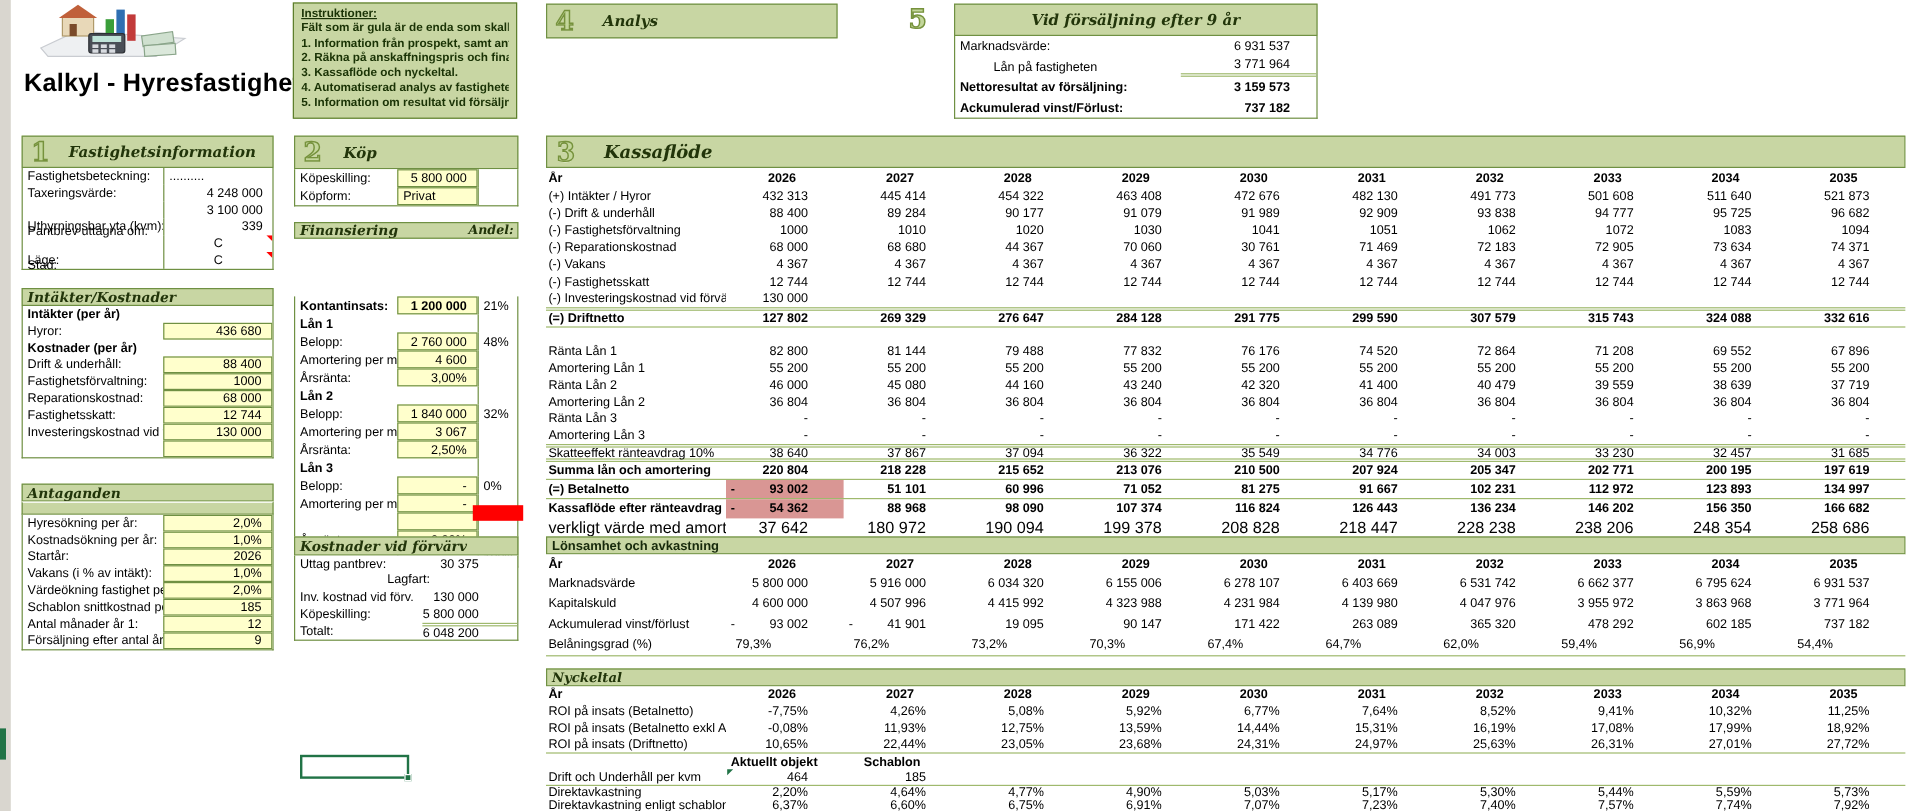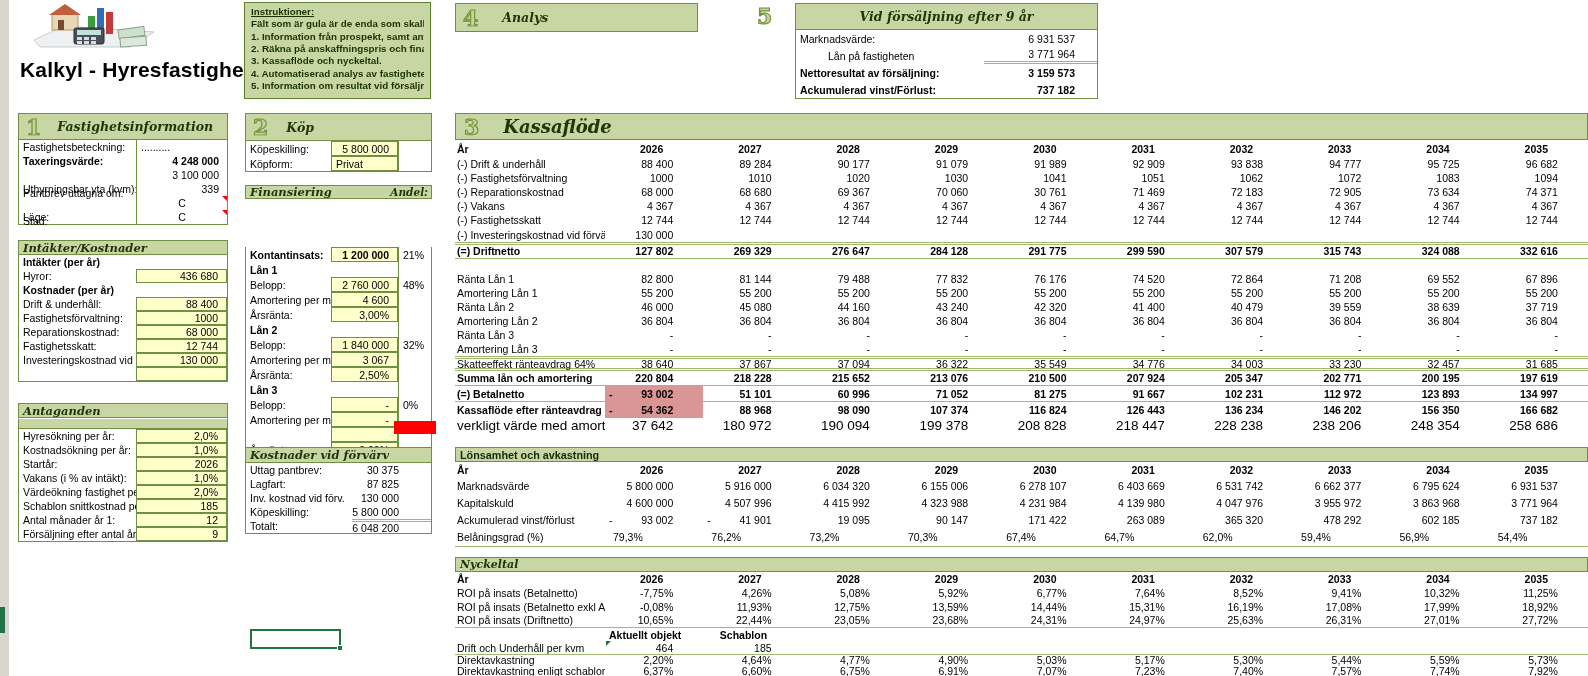--- a/index.html
+++ b/index.html
@@ -132,21 +132,21 @@
   <div class="abs" style="left:18px;top:113px;width:210px">
     <div class="band" style="height:27px">
       <span class="numeral" style="font-size:22px;margin-left:7px">1</span>
       <span class="script" style="font-size:12.5px;margin-left:16px">Fastighetsinformation</span>
     </div>
     <div class="panel" style="border-top:none">
         <div class="frow" style="height: 14px;">
           <div class="flabel" style="flex: 0 0 117px;">Fastighetsbeteckning:</div>
           <div class="fval a-left" style="flex: 1 1 0%;">..........</div>
         </div>
-        <div class="frow" style="height: 14px; font-weight: bold;">
+        <div class="frow" style="height: 14px;">
           <div class="flabel" style="flex: 0 0 117px;">Taxeringsvärde:</div>
           <div class="fval" style="flex: 1 1 0%;">4 248 000</div>
         </div>
         <div class="frow" style="height: 14px;">
           <div class="flabel" style="flex: 0 0 117px; margin-top: 36px;">Pantbrev uttagna om:</div>
           <div class="fval" style="flex: 1 1 0%;">3 100 000</div>
         </div>
         <div class="frow" style="height: 14px;">
           <div class="flabel" style="flex: 0 0 117px;">Uthyrningsbar yta (kvm):</div>
           <div class="fval" style="flex: 1 1 0%;">339</div>
@@ -348,21 +348,21 @@
 
   <div class="abs" style="left:245px;top:447px;width:187px">
     <div class="band" style="height:16px">
       <span class="script" style="font-size:11.5px;margin-left:4px">Kostnader vid förvärv</span>
     </div>
     <div class="panel" style="border-top:none">
         <div class="frow" style="height: 14px; justify-content: center;">
           <div class="flabel" style="flex: 0 0 106px;">Uttag pantbrev:</div>
           <div class="fval" style="flex: 1 1 0%; border-left: none; padding-right: 32px;">30 375</div>
         </div>
-        <div class="frow" style="height: 14px;">
+        <div class="frow" style="height: 14px; flex-direction: column;">
           <div class="flabel" style="flex: 0 0 106px;">Lagfart:</div>
           <div class="fval" style="flex: 1 1 0%; border-left: none; padding-right: 32px;">87 825</div>
         </div>
         <div class="frow" style="height: 14px;">
           <div class="flabel" style="flex: 0 0 106px;">Inv. kostnad vid förv.</div>
           <div class="fval" style="flex: 1 1 0%; border-left: none; padding-right: 32px;">130 000</div>
         </div>
         <div class="frow" style="height: 14px;">
           <div class="flabel" style="flex: 0 0 106px;">Köpeskilling:</div>
           <div class="fval" style="flex: 1 1 0%; border-left: none; padding-right: 32px;">5 800 000</div>
@@ -399,37 +399,50 @@
         </div>
         <div class="frow" style="height: 17px;">
           <div class="flabel b" style="flex: 0 0 160px;">Ackumulerad vinst/Förlust:</div>
           <div class="fval b" style="flex: 1 1 0%; border-left: none; padding-right: 22px;">737 182</div>
         </div>
       </div>
   </div>
 
   <div class="abs band" style="left:455px;top:113px;width:1133px;height:27px">
     <span class="numeral" style="font-size:22px;margin-left:8px">3</span>
-    <span class="script" style="font-size:18px;margin-left:24px">Kassaflöde</span>
+    <span class="script" style="font-size:15px;margin-left:24px">Kassaflöde</span>
   </div>
   <div class="abs wtable" style="left:455px;top:140px;width:1133px">
       <div class="wrow hdr">
         <div class="wlabel">År</div>
         <div class="wcell yearcell">2026</div>
         <div class="wcell yearcell">2027</div>
         <div class="wcell yearcell">2028</div>
         <div class="wcell yearcell">2029</div>
         <div class="wcell yearcell">2030</div>
         <div class="wcell yearcell">2031</div>
         <div class="wcell yearcell">2032</div>
         <div class="wcell yearcell">2033</div>
         <div class="wcell yearcell">2034</div>
         <div class="wcell yearcell">2035</div>
       </div>
       <div class="wrow">
+        <div class="wlabel">(+) Intäkter / Hyror</div>
+        <div class="wcell">432 313</div>
+        <div class="wcell">445 414</div>
+        <div class="wcell">454 322</div>
+        <div class="wcell">463 408</div>
+        <div class="wcell">472 676</div>
+        <div class="wcell">482 130</div>
+        <div class="wcell">491 773</div>
+        <div class="wcell">501 608</div>
+        <div class="wcell">511 640</div>
+        <div class="wcell">521 873</div>
+      </div>
+      <div class="wrow">
         <div class="wlabel">(-) Drift &amp; underhåll</div>
         <div class="wcell">88 400</div>
         <div class="wcell">89 284</div>
         <div class="wcell">90 177</div>
         <div class="wcell">91 079</div>
         <div class="wcell">91 989</div>
         <div class="wcell">92 909</div>
         <div class="wcell">93 838</div>
         <div class="wcell">94 777</div>
         <div class="wcell">95 725</div>
@@ -445,21 +458,21 @@
         <div class="wcell">1051</div>
         <div class="wcell">1062</div>
         <div class="wcell">1072</div>
         <div class="wcell">1083</div>
         <div class="wcell">1094</div>
       </div>
       <div class="wrow">
         <div class="wlabel">(-) Reparationskostnad</div>
         <div class="wcell">68 000</div>
         <div class="wcell">68 680</div>
-        <div class="wcell">69 367</div>
+        <div class="wcell">44 367</div>
         <div class="wcell">70 060</div>
         <div class="wcell">30 761</div>
         <div class="wcell">71 469</div>
         <div class="wcell">72 183</div>
         <div class="wcell">72 905</div>
         <div class="wcell">73 634</div>
         <div class="wcell">74 371</div>
       </div>
       <div class="wrow">
         <div class="wlabel">(-) Vakans</div>
@@ -598,21 +611,21 @@
         <div class="wcell">-</div>
         <div class="wcell">-</div>
         <div class="wcell">-</div>
         <div class="wcell">-</div>
         <div class="wcell">-</div>
         <div class="wcell">-</div>
         <div class="wcell">-</div>
         <div class="wcell">-</div>
       </div>
       <div class="wrow sk">
-        <div class="wlabel">Skatteeffekt ränteavdrag 64%</div>
+        <div class="wlabel">Skatteeffekt ränteavdrag 10%</div>
         <div class="wcell">38 640</div>
         <div class="wcell">37 867</div>
         <div class="wcell">37 094</div>
         <div class="wcell">36 322</div>
         <div class="wcell">35 549</div>
         <div class="wcell">34 776</div>
         <div class="wcell">34 003</div>
         <div class="wcell">33 230</div>
         <div class="wcell">32 457</div>
         <div class="wcell">31 685</div>

